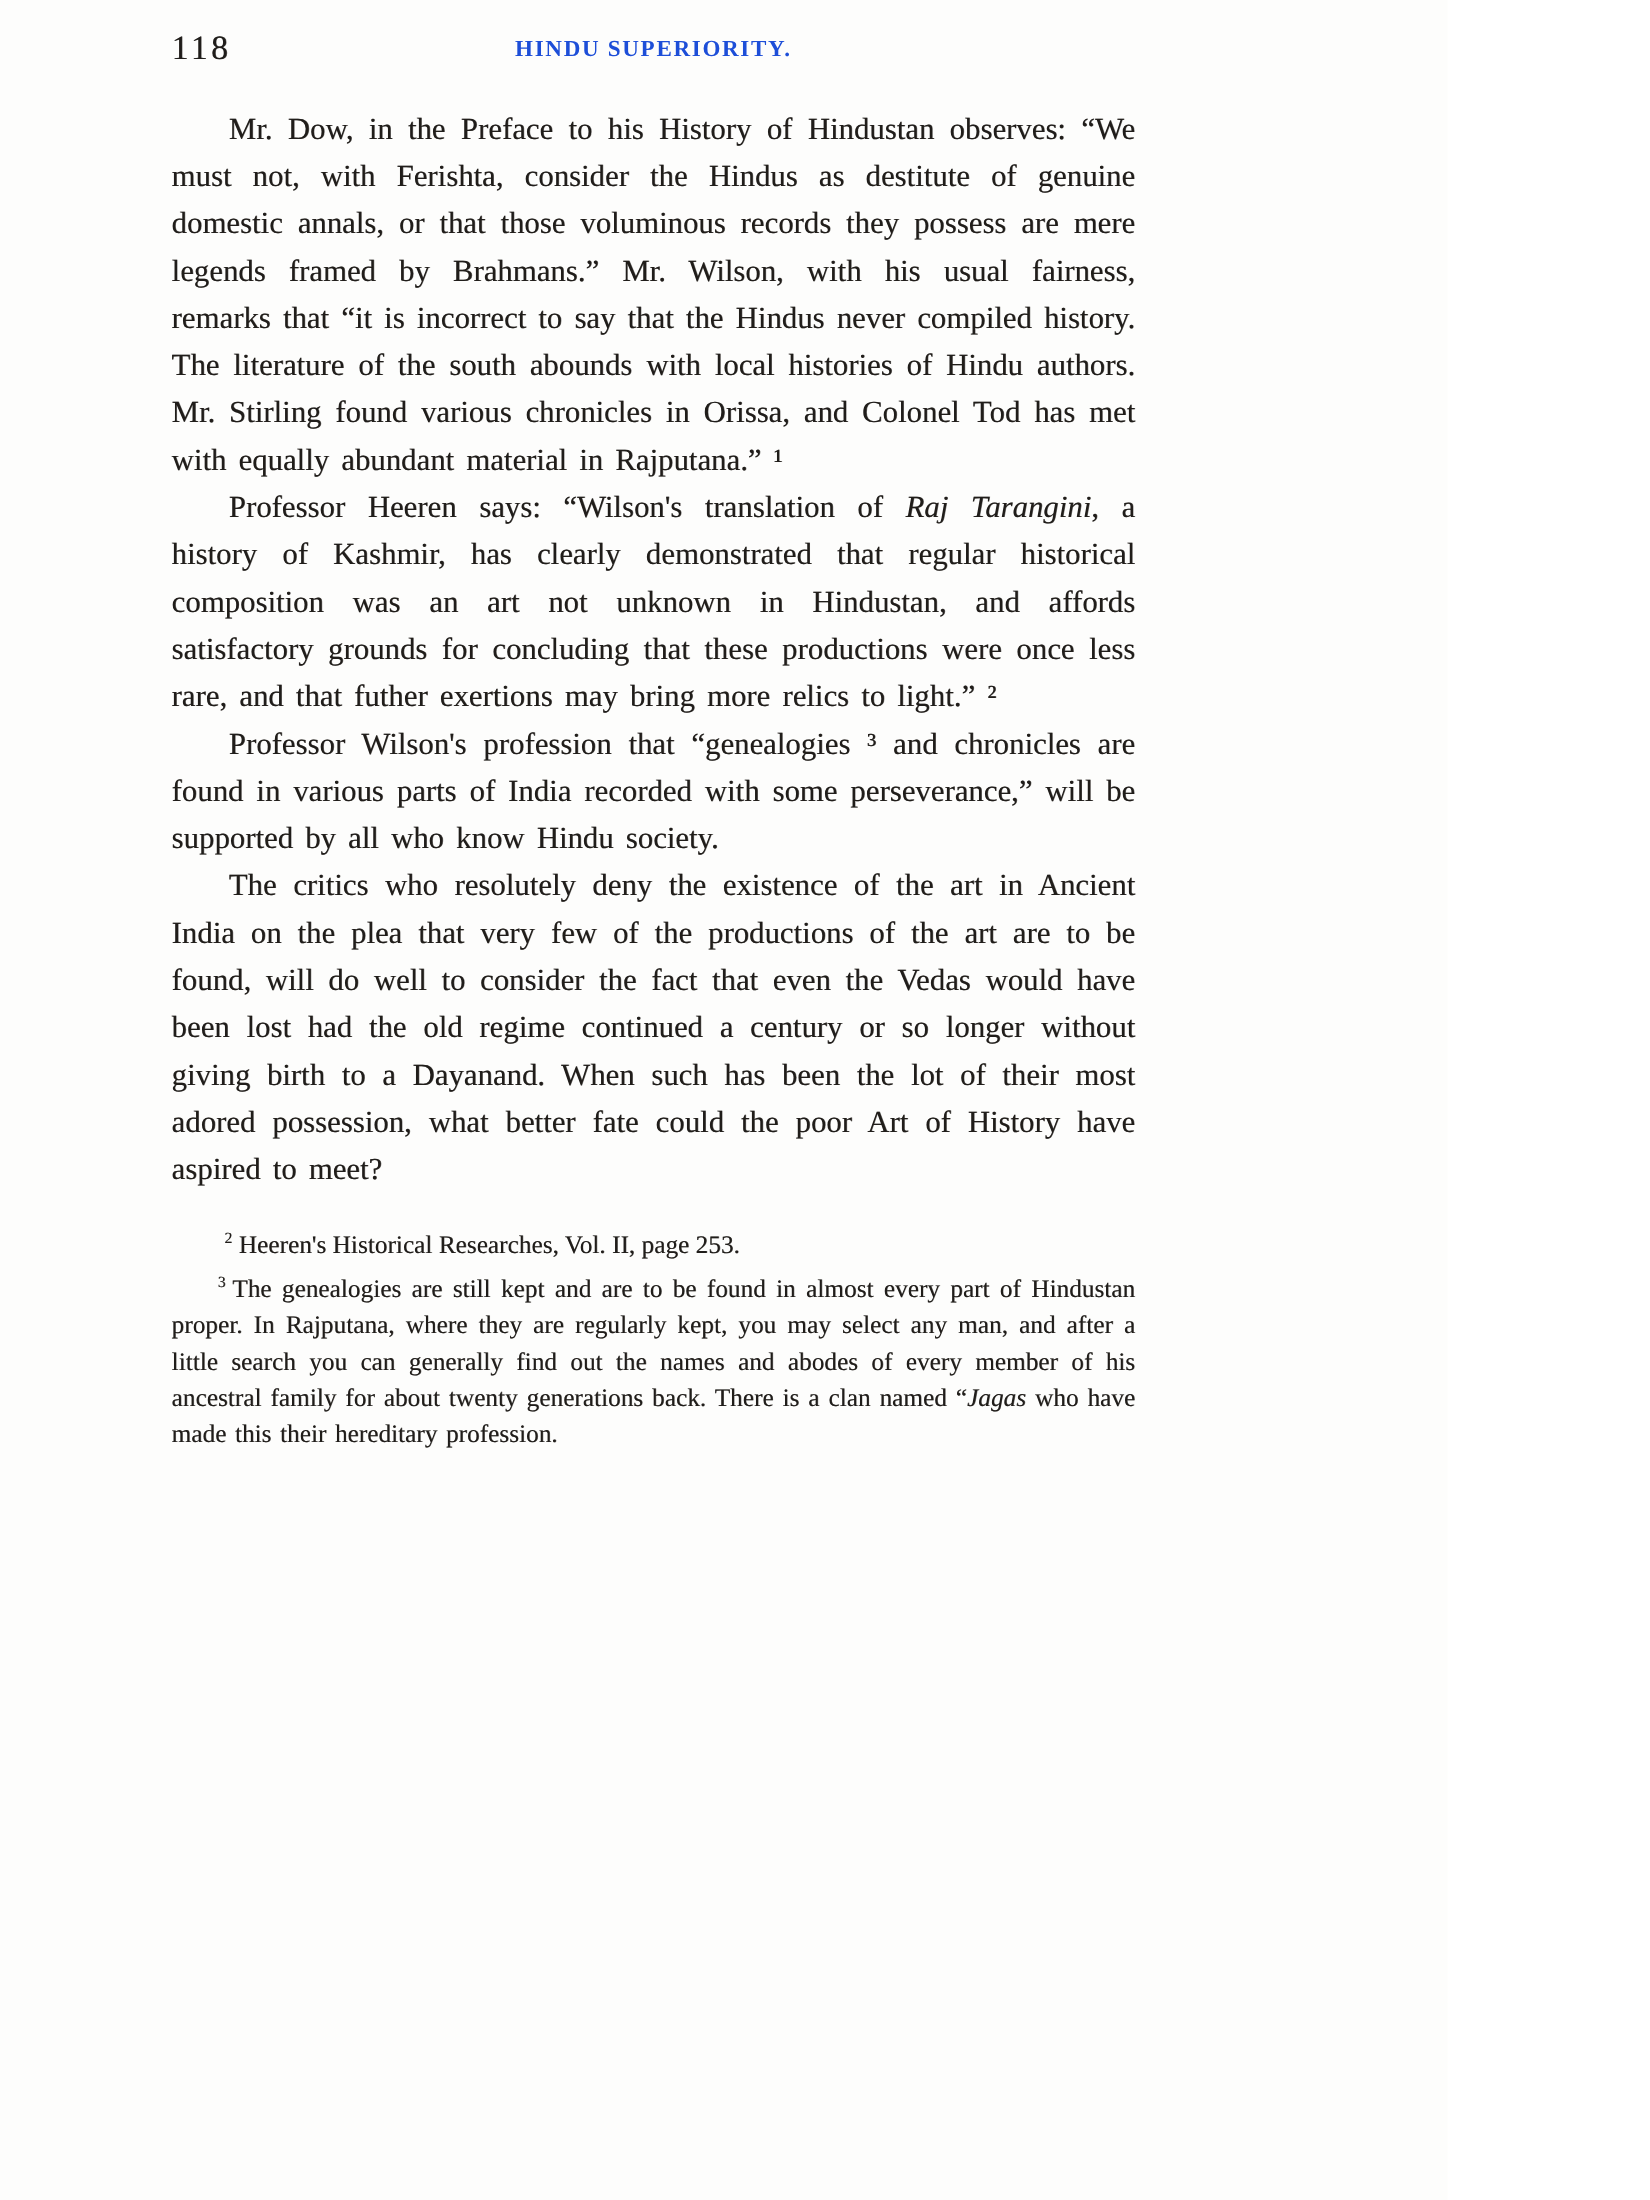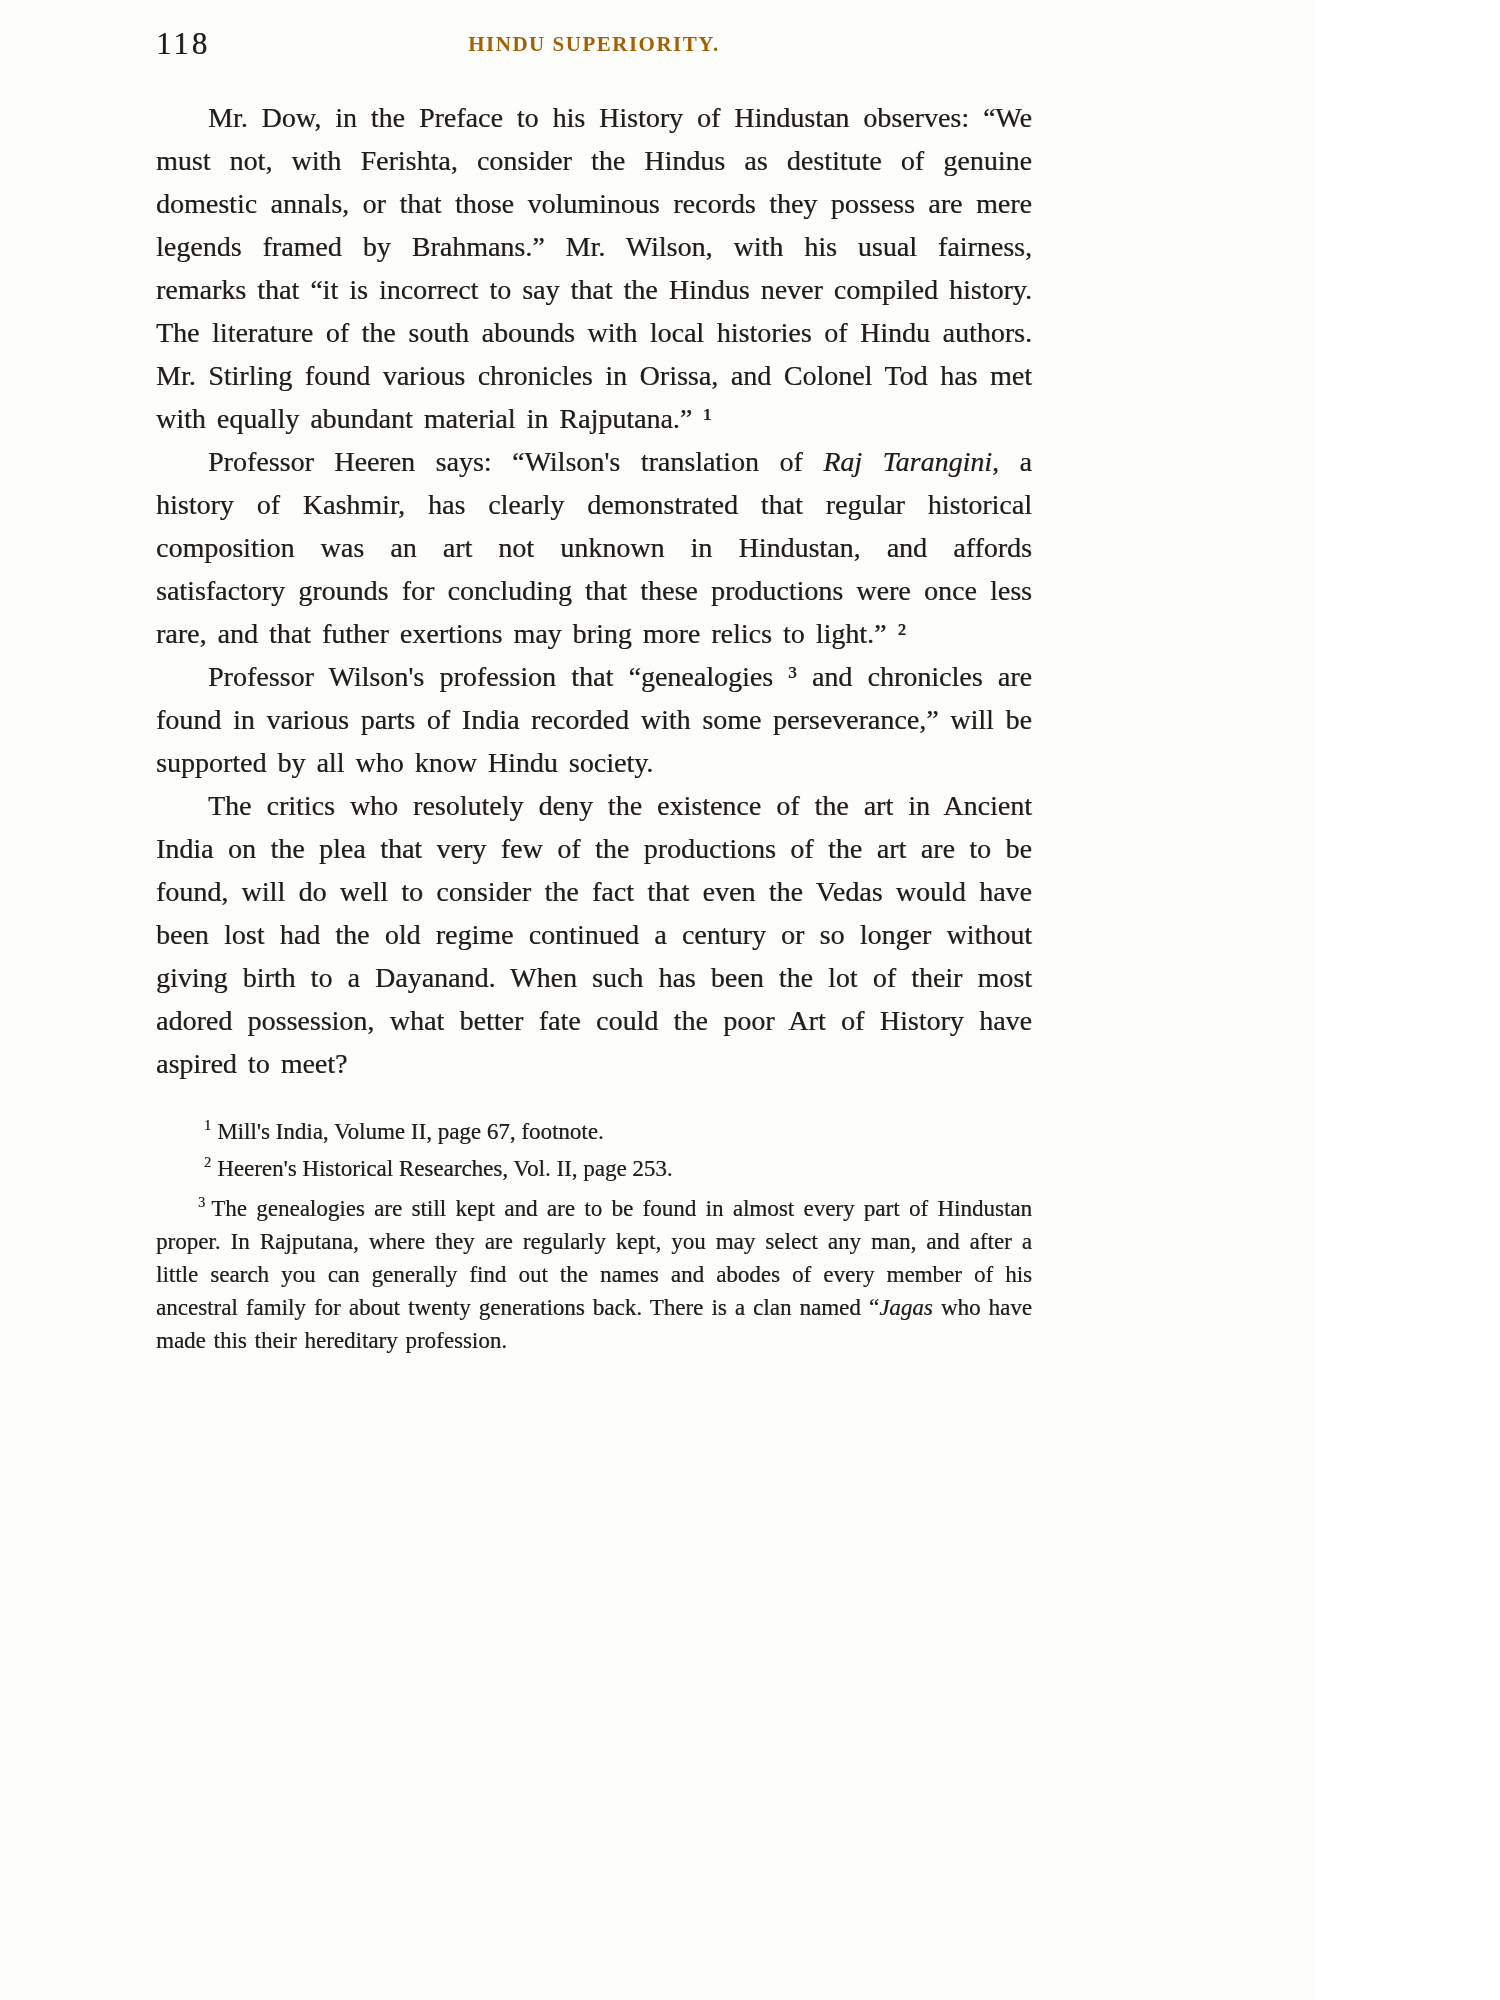--- a/index.html
+++ b/index.html
@@ -31,21 +31,21 @@
     letter-spacing: 3px;
     text-shadow: 0.4px 0 0 rgba(20,18,15,0.6);
   }
   .running-header {
     display: block;
     text-align: center;
     font-size: 21px;
     font-weight: bold;
     letter-spacing: 1.5px;
     padding-top: 6px;
-    color: #a16207;
+    color: #1d4ed8;
   }
   .body-text {
     margin-top: 26px;
     font-size: 28px;
     line-height: 43px;
     text-align: justify;
     word-spacing: 4px;
     text-shadow: 0.45px 0 0 rgba(25,22,18,0.55);
   }
   .para { text-indent: 52px; }
@@ -85,19 +85,18 @@
     </div>
 
     <div class="body-text">
       <p class="para">Mr. Dow, in the Preface to his History of Hindustan observes: “We must not, with Ferishta, consider the Hindus as destitute of genuine domestic annals, or that those voluminous records they possess are mere legends framed by Brahmans.” Mr. Wilson, with his usual fairness, remarks that “it is incorrect to say that the Hindus never compiled history. The literature of the south abounds with local histories of Hindu authors. Mr. Stirling found various chronicles in Orissa, and Colonel Tod has met with equally abundant material in Rajputana.” ¹</p>
       <p class="para"><span>Professor Heeren says: “Wilson's translation of </span><span class="ital">Raj Tarangini</span><span>, a history of Kashmir, has clearly demonstrated that regular historical composition was an art not unknown in Hindustan, and affords satisfactory grounds for concluding that these productions were once less rare, and that futher exertions may bring more relics to light.” ²</span></p>
       <p class="para">Professor Wilson's profession that “genealogies ³ and chronicles are found in various parts of India recorded with some perseverance,” will be supported by all who know Hindu society.</p>
       <p class="para">The critics who resolutely deny the existence of the art in Ancient India on the plea that very few of the productions of the art are to be found, will do well to consider the fact that even the Vedas would have been lost had the old regime continued a century or so longer without giving birth to a Dayanand. When such has been the lot of their most adored possession, what better fate could the poor Art of History have aspired to meet?</p>
     </div>
 
     <div class="footnotes">
-      <p class="fn-line"><sup class="fn-marker">1</sup><span>Mill's India, Volume II, page 67, footnote.</span></p>
       <p class="fn-line"><sup class="fn-marker">2</sup><span>Heeren's Historical Researches, Vol. II, page 253.</span></p>
       <p class="fn-para"><sup class="fn-marker">3</sup><span>The genealogies are still kept and are to be found in almost every part of Hindustan proper. In Rajputana, where they are regularly kept, you may select any man, and after a little search you can generally find out the names and abodes of every member of his ancestral family for about twenty generations back. There is a clan named “</span><span class="ital">Jagas</span><span> who have made this their hereditary profession.</span></p>
     </div>
 
   </div>
 </div>
 
 </body></html>

